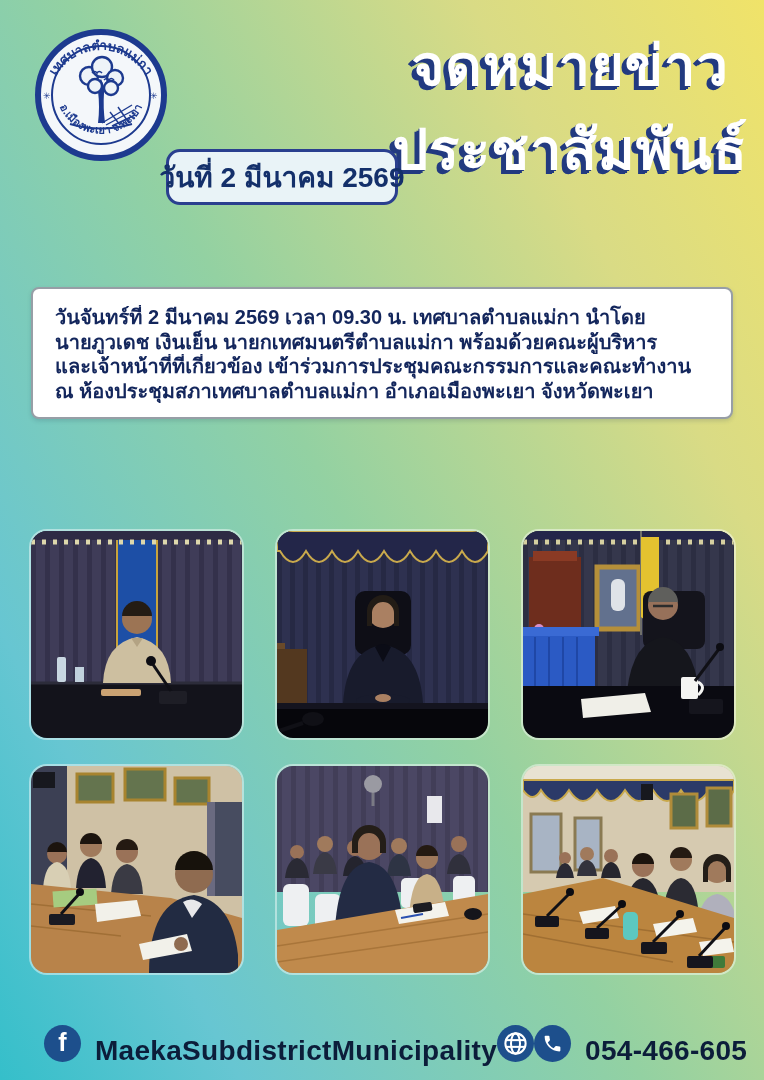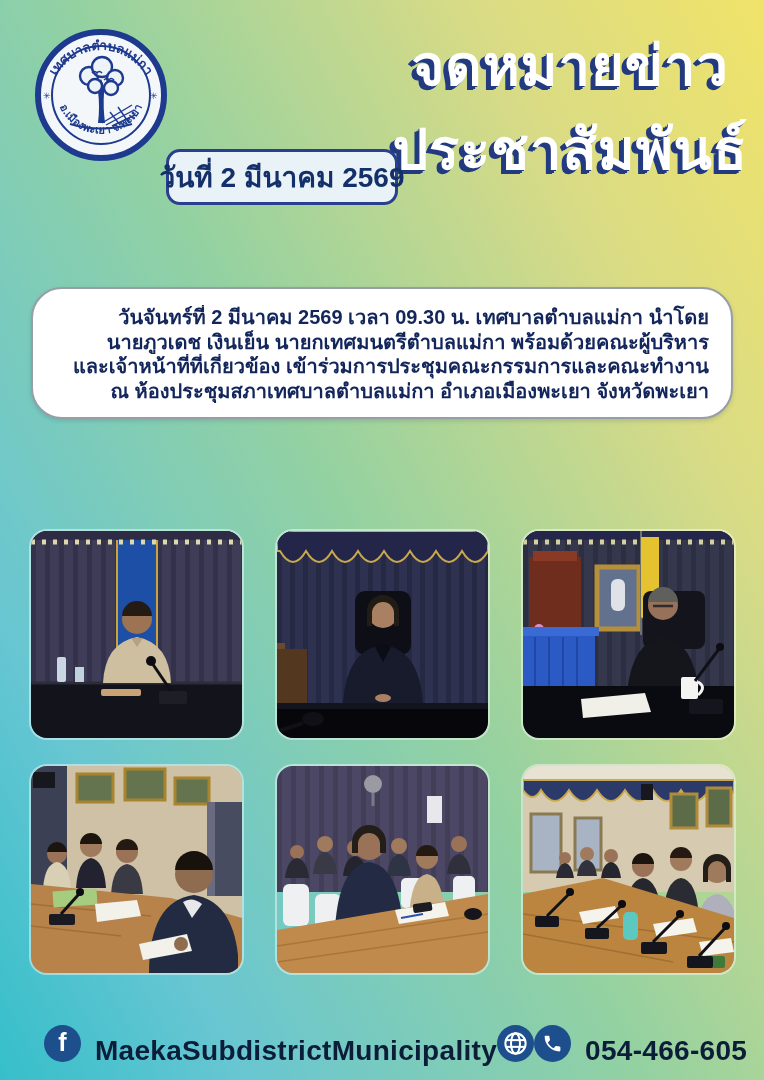--- a/index.html
+++ b/index.html
@@ -18,23 +18,23 @@
   }
   .date-badge{
     position:absolute;left:166px;top:149px;width:232px;height:56px;box-sizing:border-box;
     background:#e9f3f7;border:3px solid #2a3f8f;border-radius:14px;
     display:flex;align-items:center;justify-content:center;
     font-size:28px;font-weight:bold;color:#14306b;white-space:nowrap;
   }
   
   .announce{
     position:absolute;left:31px;top:287px;width:702px;box-sizing:border-box;
-    background:#ffffff;border:2px solid #979ea6;border-radius:31px;
+    background:#ffffff;border:2px solid #979ea6;border-radius:8px;
     padding:16px 22px 14px 22px;color:#13265c;font-weight:bold;
-    font-size:20px;line-height:24.5px;box-shadow:0 2px 4px rgba(40,60,90,.18);text-align:right;
+    font-size:20px;line-height:24.5px;box-shadow:0 2px 4px rgba(40,60,90,.18);
   }
   .announce .line{white-space:nowrap;overflow:hidden;}
   
   .photos{
     position:absolute;left:31px;top:531px;
     display:grid;grid-template-columns:repeat(3,211px);grid-auto-rows:207px;
     column-gap:35px;row-gap:28px;
   }
   .photo{border-radius:16px;overflow:hidden;box-shadow:0 0 0 2px rgba(255,255,255,.45);}
   .photo svg{display:block;width:100%;height:100%;}

